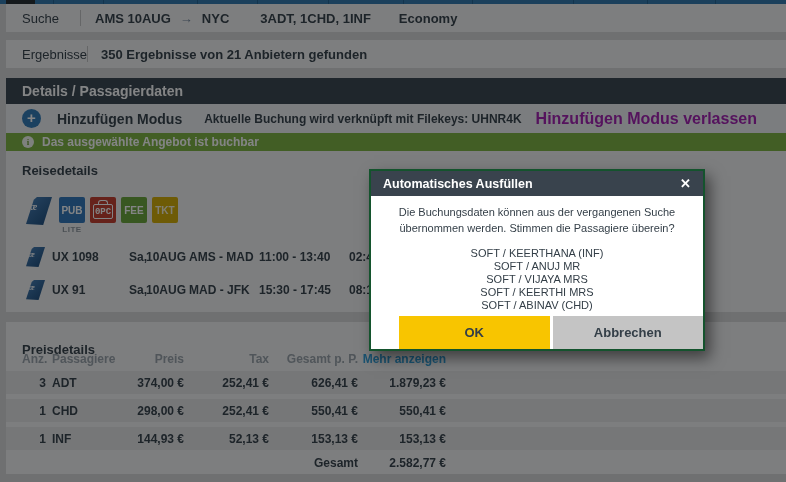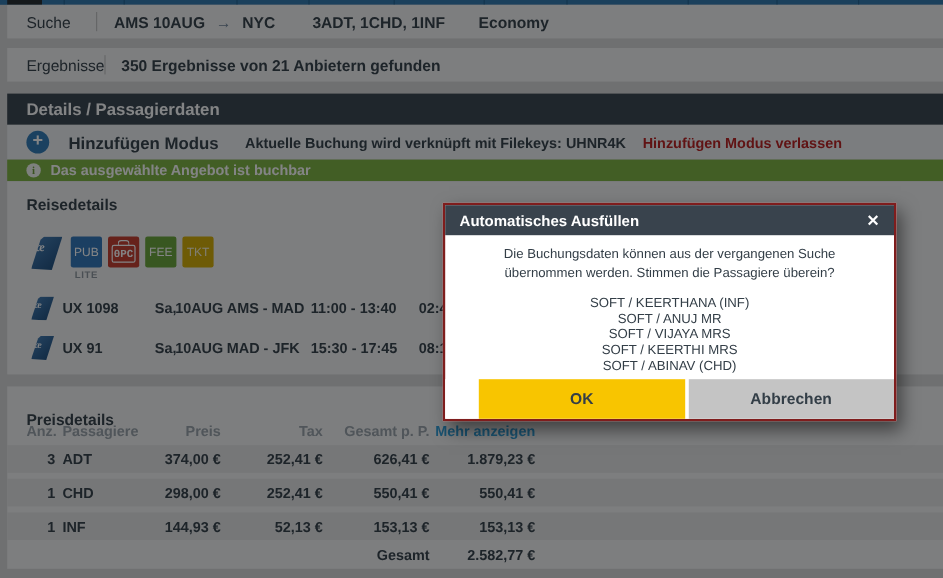--- a/index.html
+++ b/index.html
@@ -23,21 +23,21 @@
   .dark-header { position:absolute; left:6px; right:0; top:78px; height:26px; background:#37424c;
                  display:flex; align-items:center; padding-left:16px; color:#fff;
                  font-size:14px; font-weight:700; }
 
   .add-row { position:absolute; left:6px; right:0; top:104px; height:29px; background:#eef0f2;
              display:flex; align-items:center; padding-left:16px; }
   .plus-icon { width:19px; height:19px; border-radius:50%; background:#2e79b5; color:#fff;
                font-size:15px; font-weight:700; line-height:17px; text-align:center; flex:0 0 auto; }
   .add-title { font-size:14px; font-weight:700; margin-left:16px; }
   .add-note { font-size:12px; font-weight:600; margin-left:22px; }
-  .add-leave { font-size:12px; font-weight:700; color:#b91c1c; margin-left:14px; cursor:pointer; }
+  .add-leave { font-size:16px; font-weight:700; color:#a21caf; margin-left:14px; cursor:pointer; }
 
   .green-banner { position:absolute; left:6px; right:0; top:133px; height:18px; background:#7db23e;
                   display:flex; align-items:center; padding-left:16px; color:#fff;
                   font-size:12px; font-weight:600; }
   .info-icon { width:12px; height:12px; border-radius:50%; background:rgba(255,255,255,.92);
                color:#6d9c34; font-size:9px; font-weight:700; text-align:center; line-height:12px;
                font-family:"Liberation Serif", serif; margin-right:8px; flex:0 0 auto; }
 
   .panel { position:absolute; left:6px; right:0; background:#f2f2f2; }
   .panel-trip { top:151px; height:161px; }
@@ -45,21 +45,21 @@
   .panel-title { position:absolute; left:16px; font-size:13px; font-weight:700; }
 
   .badges { position:absolute; left:20px; top:46px; display:flex; gap:5px; align-items:flex-start; }
   .tail { width:26px; height:28px; margin-right:2px; position:relative;
           background:linear-gradient(135deg,#3c74ab 20%,#1d4d7d 85%);
           clip-path:polygon(0% 96%, 30% 10%, 42% 0%, 100% 0%, 66% 100%); }
   .tail .ae { position:absolute; left:4px; top:4px; color:#fff; font-style:italic;
               font-size:10px; font-weight:700; font-family:"Liberation Serif", serif; }
   .tail-sm { width:19px; height:20px; }
   .tail-sm .ae { left:3px; top:3px; font-size:8px; }
-  .badge { width:26px; height:26px; color:#fff; font-size:10px; font-weight:400;
+  .badge { width:26px; height:26px; color:#fff; font-size:10px; font-weight:700;
            display:flex; align-items:center; justify-content:center; border-radius:2px; }
   .badge-pub { background:#2e74b8; }
   .badge-fee { background:#69a536; }
   .badge-tkt { background:#d4ad00; color:rgba(255,255,255,.85); }
   .badge-sub { font-size:8px; font-weight:700; color:#8d959c; text-align:center; margin-top:2px; letter-spacing:.5px; }
   .badge-opc { width:26px; height:26px; background:#c43b2b; border-radius:2px; position:relative;font-family:Liberation Mono, monospace; }
   .opc-handle { position:absolute; top:3px; left:8px; width:10px; height:5px;
                 border:1.5px solid #fff; border-bottom:none; border-radius:3px 3px 0 0; }
   .opc-body { position:absolute; left:3px; top:7px; width:20px; height:15px;
               border:1.5px solid #fff; border-radius:2px; color:#fff; font-size:9px; font-weight:700;
@@ -79,22 +79,22 @@
   .price-row-1 { top:49px; } .price-row-2 { top:77px; } .price-row-3 { top:105px; }
   .price-total { position:absolute; left:0; right:0; top:132px; height:18px; display:grid; padding-left:16px;
                  grid-template-columns:24px 70px 68px 85px 89px 88px 1fr; align-items:center;
                  font-size:12px; font-weight:700; }
   .ra { text-align:right; } .c2 { padding-left:6px; }
   .cell-total { font-weight:700; }
   .more-link { color:#2d9cd6; font-weight:700; cursor:pointer; }
 
   
   .overlay { position:absolute; inset:0; background:rgba(8,10,12,0.5); z-index:5; }
-  .modal { position:absolute; left:369px; top:169px; width:378px; z-index:10; background:#fff;
-           border:2px solid #7f1d1d; box-shadow:5px 7px 14px rgba(0,0,0,.5); }
+  .modal { position:absolute; left:369px; top:169px; width:336px; z-index:10; background:#fff;
+           border:2px solid #14532d; box-shadow:5px 7px 14px rgba(0,0,0,.5); }
   .modal-header { background:#39434d; height:25px; display:flex; align-items:center;
                   justify-content:space-between; padding:0 12px; }
   .modal-title { color:#fff; font-size:12.5px; font-weight:700; }
   .modal-close { color:#fff; font-size:13px; font-weight:700; cursor:pointer; line-height:1; }
   .modal-body { padding:8px 14px 4px;text-align:center; }
   .modal-msg { font-size:11px; line-height:16px; color:#333e47; }
   .modal-list { margin-top:11px; }
   .modal-list div { font-size:11px; line-height:13px; color:#333e47; }
   .modal-buttons { display:flex; gap:3px; background:#fff;padding-left:28px; }
   .btn { flex:1; height:33px; display:flex; align-items:center; justify-content:center;

